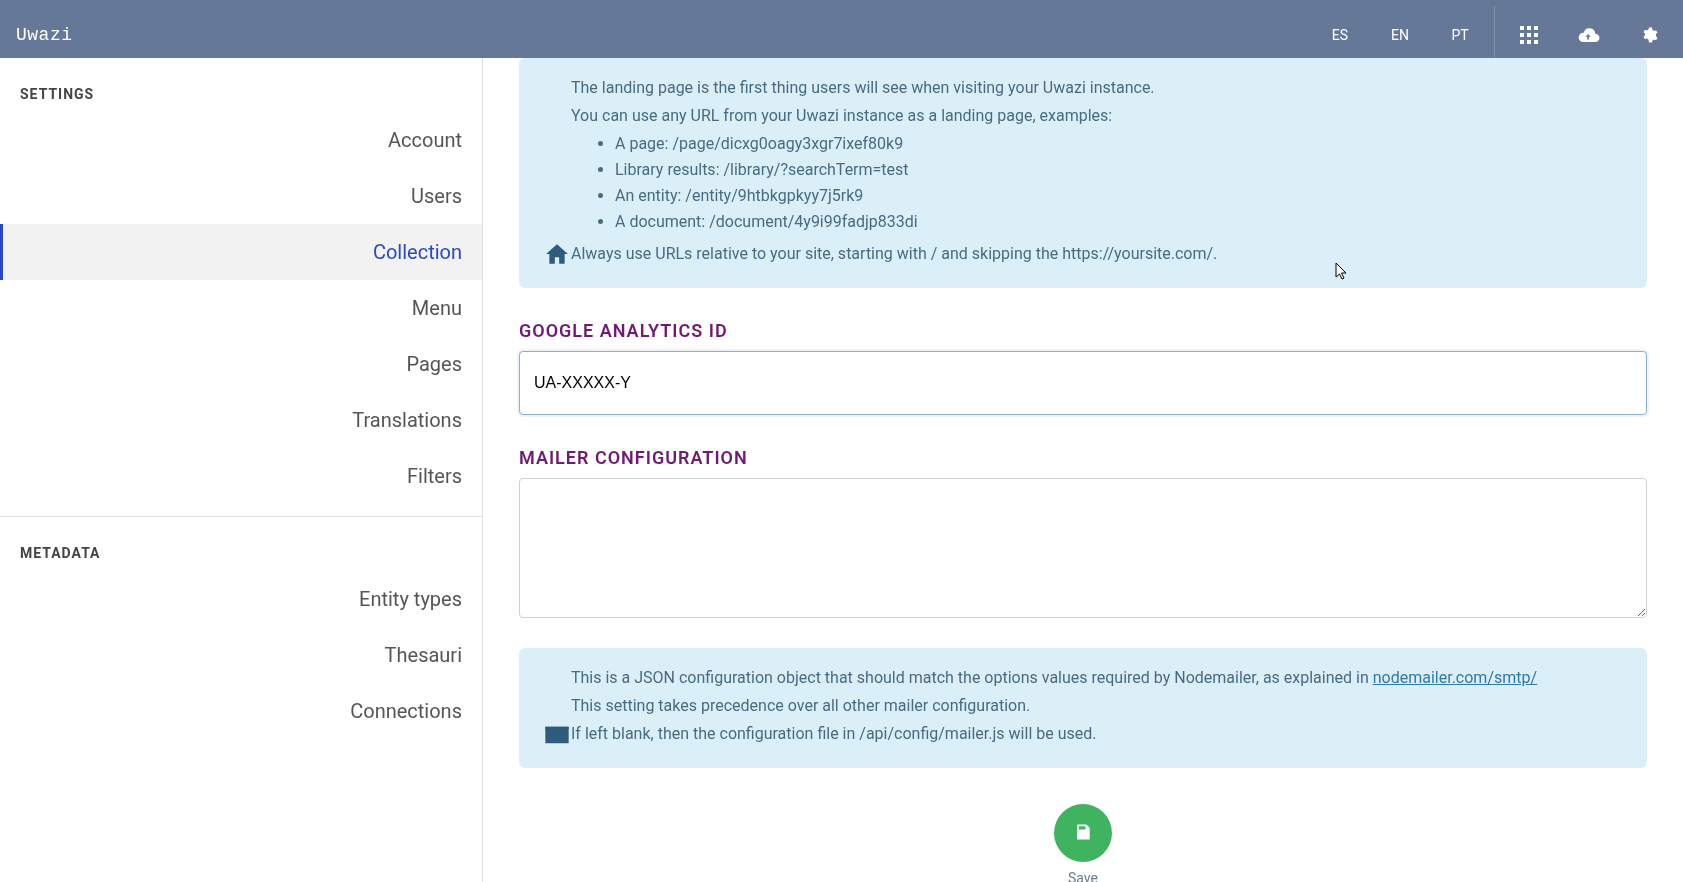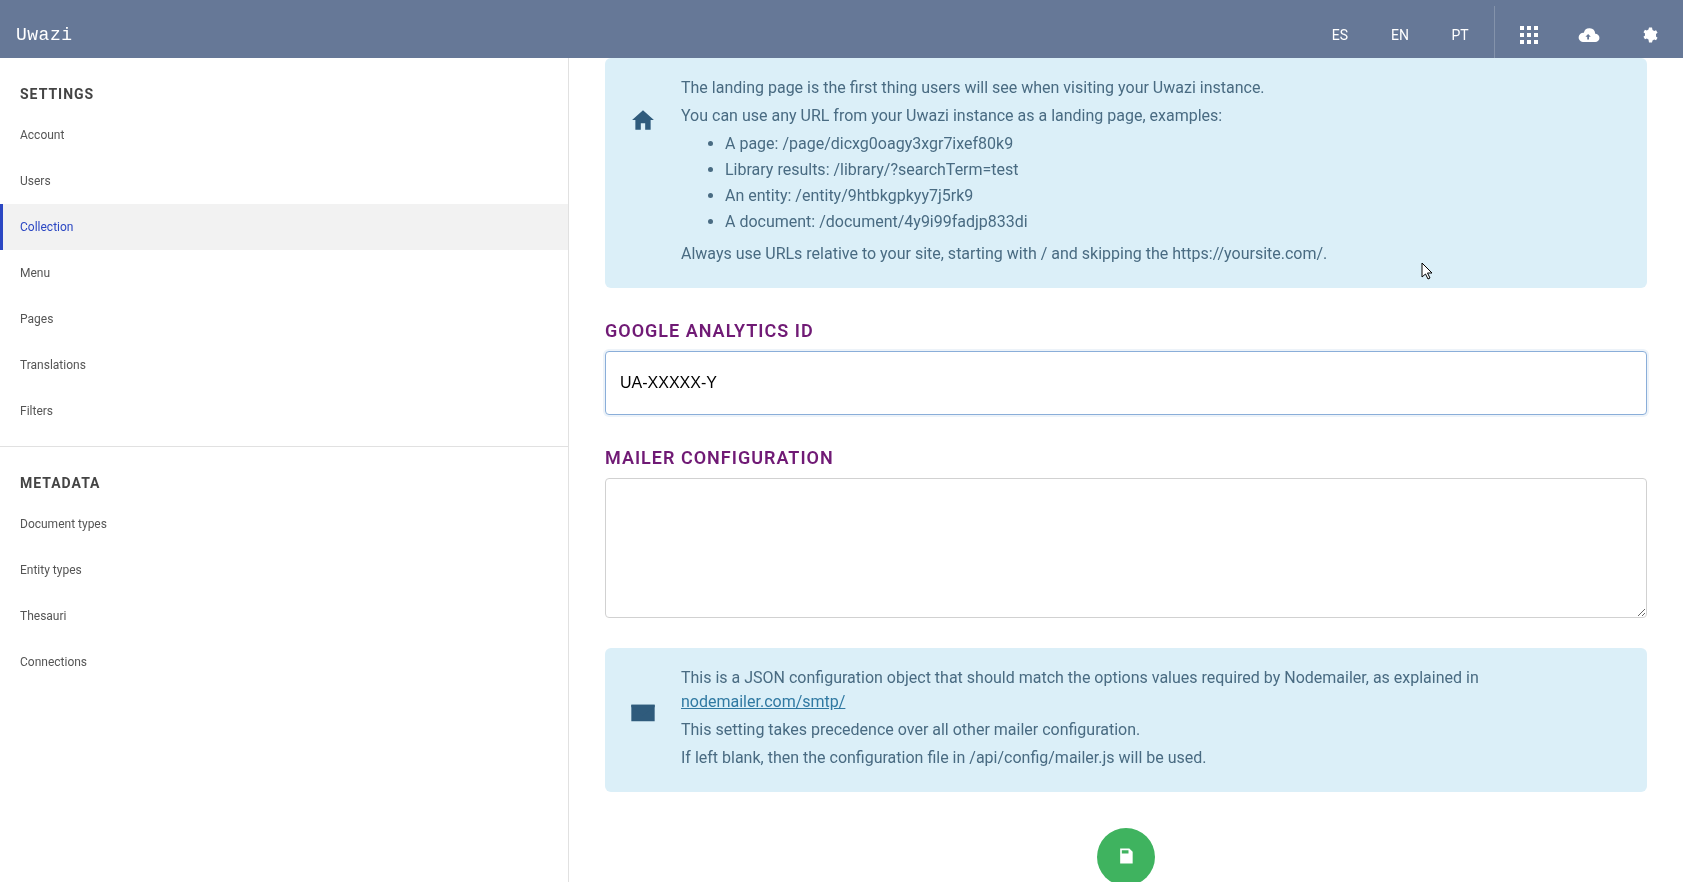--- a/index.html
+++ b/index.html
@@ -35,40 +35,40 @@
     content: ""; position: absolute; bottom: 0; left: 0; right: 0; height: 3px; background: #fff;
   }
   .nav-divider { width: 1px; background: rgba(255,255,255,0.2); margin: 0 4px; }
   .nav-icon {
     display: flex; align-items: center; justify-content: center; width: 60px; cursor: pointer;
   }
   .nav-icon svg { fill: #fff; }
   
   .layout { display: flex; height: calc(100% - 58px); }
   .sidebar {
-    width: 569px; border-right: 1px solid #e1e1e1; background: #fff; overflow-y: auto;
+    width: 483px; border-right: 1px solid #e1e1e1; background: #fff; overflow-y: auto;
   }
   .side-section-title {
     padding: 28px 20px 10px 20px; letter-spacing: 1px; font-size: 14px; font-weight: 700; color: #444;
   }
   .side-item {
-    padding: 16px 20px; font-size: 12px; color: #555; cursor: pointer;
+    padding: 16px 20px; font-size: 20px; color: #555; cursor: pointer; text-align: right;
   }
   .side-item.active {
     background: #f2f2f2; color: #2b47c3; font-weight: 400;
     border-left: 3px solid #2b47c3; padding-left: 17px;
   }
   .side-divider { border-top: 1px solid #e1e1e1; margin-top: 12px; }
   .main {
     flex: 1; padding: 0 36px 20px 36px; overflow-y: auto; position: relative;
   }
   
   .info-box {
     background: #dbeff8; border-radius: 6px; padding: 14px 24px 18px 24px; margin-top: 0;
-    display: flex; gap: 24px; align-items: flex-start;
+    display: flex; align-items: flex-end;
   }
   .info-box .box-icon { margin-top: 36px; color: #2f5b7c; flex-shrink: 0; }
   .info-box .box-icon.envelope { margin-top: 40px; }
   .info-box .box-text { color: #496b82; font-size: 16px; line-height: 1.5; }
   .info-box ul { padding-left: 44px; margin: 4px 0 8px 0; }
   .info-box li { margin: 2px 0; }
   .info-box p { margin: 4px 0; }
   .info-box a { color: #3079a2; text-decoration: underline; cursor: pointer; }
   
   .field-label {
@@ -143,21 +143,20 @@
     <div class="side-item">Users</div>
     <div class="side-item active">Collection</div>
     <div class="side-item">Menu</div>
     <div class="side-item">Pages</div>
     <div class="side-item">Translations</div>
     <div class="side-item">Filters</div>
 
     <div class="side-divider"></div>
 
     <div class="side-section-title">METADATA</div>
-    <div class="side-item">Document types</div>
     <div class="side-item">Entity types</div>
     <div class="side-item">Thesauri</div>
     <div class="side-item">Connections</div>
   </div>
 
   <div class="main">
 
     <div class="info-spacer"></div>
 
     

